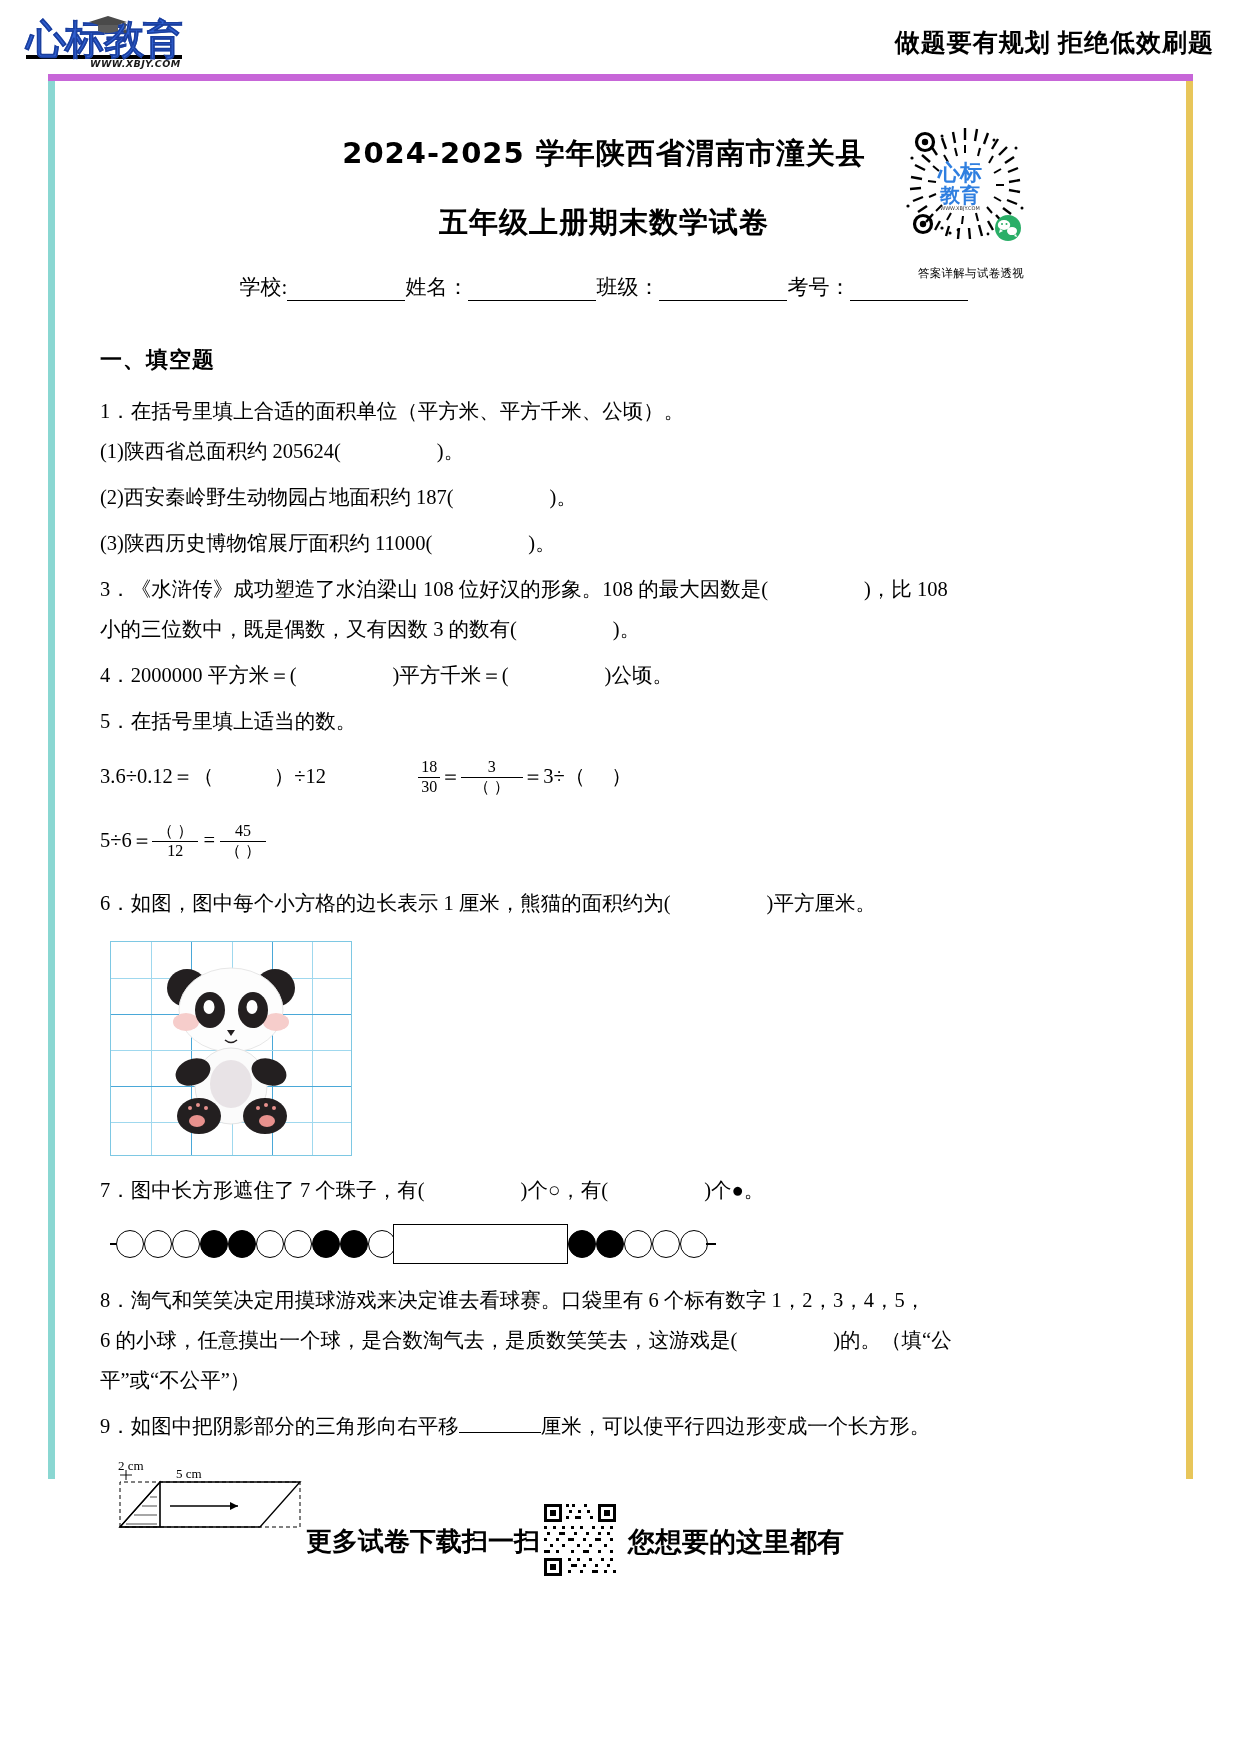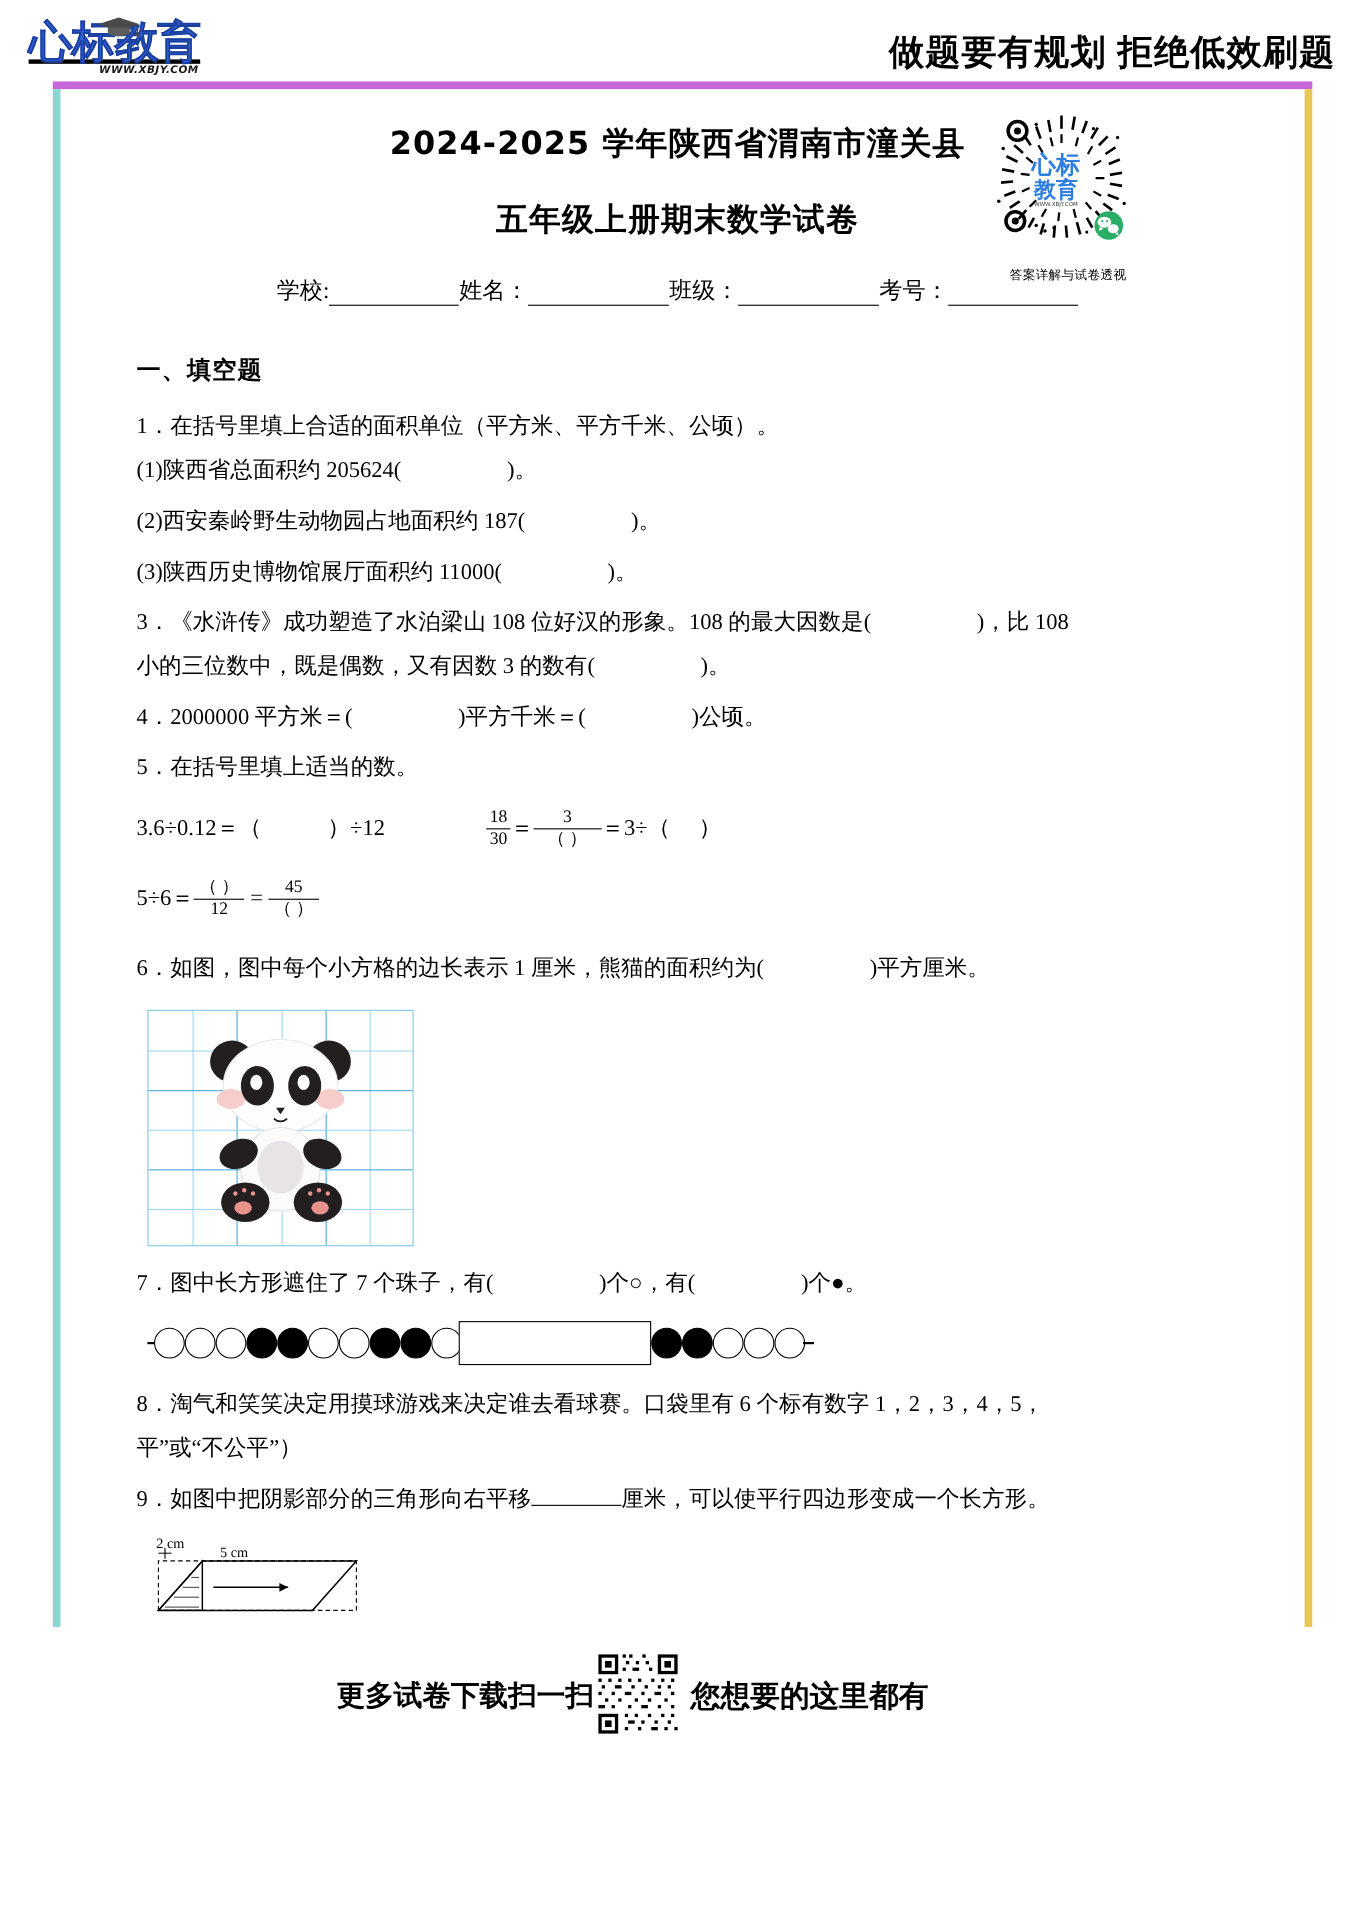--- a/index.html
+++ b/index.html
@@ -25,32 +25,32 @@
   .logo-cap {
     position:absolute; left:62px; top:-4px; width:40px; height:20px;
   }
   .logo-url {
     position:absolute; left:64px; top:40px;
     font-family:"DejaVu Sans",sans-serif; font-size:9.5px;
     font-weight:bold; color:#1a1a1a; font-style:italic; letter-spacing:0.4px;
   }
   #slogan {
     position:absolute; right:26px; top:26px;
-    font-size:32px; font-weight:bold; letter-spacing:1px;
-    font-family:Liberation Sans, sans-serif;
+    font-size:25px; font-weight:bold; letter-spacing:1px;
+    font-family:Liberation Serif, serif;
     color:#000;
   }
 
   
   #purple-bar { position:absolute; left:48px; top:74px; width:1145px; height:7px; background:#c766d8; }
   #left-bar   { position:absolute; left:48px; top:81px; width:7px; height:1398px; background:#8ad7d2; }
   #right-bar  { position:absolute; left:1186px; top:81px; width:7px; height:1398px; background:#e8c65a; }
 
   
-  #page { position:absolute; left:0; top:81px; width:1208px;padding-left:24px; }
+  #page { position:absolute; left:0; top:104px; width:1208px; }
 
   .title {
     text-align:center; font-weight:bold; font-size:29px;
     font-family:"DejaVu Sans","Liberation Sans",sans-serif;
     letter-spacing:1px;
   }
   #title1 { margin-top:30px; }
   #title2 { margin-top:29px; }
 
   #infoline {
@@ -381,20 +381,23 @@
       <div class="bead filled" style="left:458px;"></div>
       <div class="bead filled" style="left:486px;"></div>
       <div class="bead" style="left:514px;"></div>
       <div class="bead" style="left:542px;"></div>
       <div class="bead" style="left:570px;"></div>
       <div class="bead-tail" style="left:596px;width:10px;"></div>
     </div>
 
     <div class="q tight" style="margin-top:12px;">
       <span>8．</span><span>淘气和笑笑决定用摸球游戏来决定谁去看球赛。口袋里有 6 个标有数字 1，2，3，4，5，</span>
+    </div>
+    <div class="q tight">
+      <span>6 的小球，任意摸出一个球，是合数淘气去，是质数笑笑去，这游戏是(</span><span class="gap-l"></span><span>)的。（填“公</span>
     </div>
     <div class="q">
       <span>平”或“不公平”）</span>
     </div>
 
     <div class="q" style="margin-top:6px;">
       <span>9．</span><span>如图中把阴影部分的三角形向右平移</span><span class="ul-blank"></span><span>厘米，可以使平行四边形变成一个长方形。</span>
     </div>
 
     <div id="para-box">

